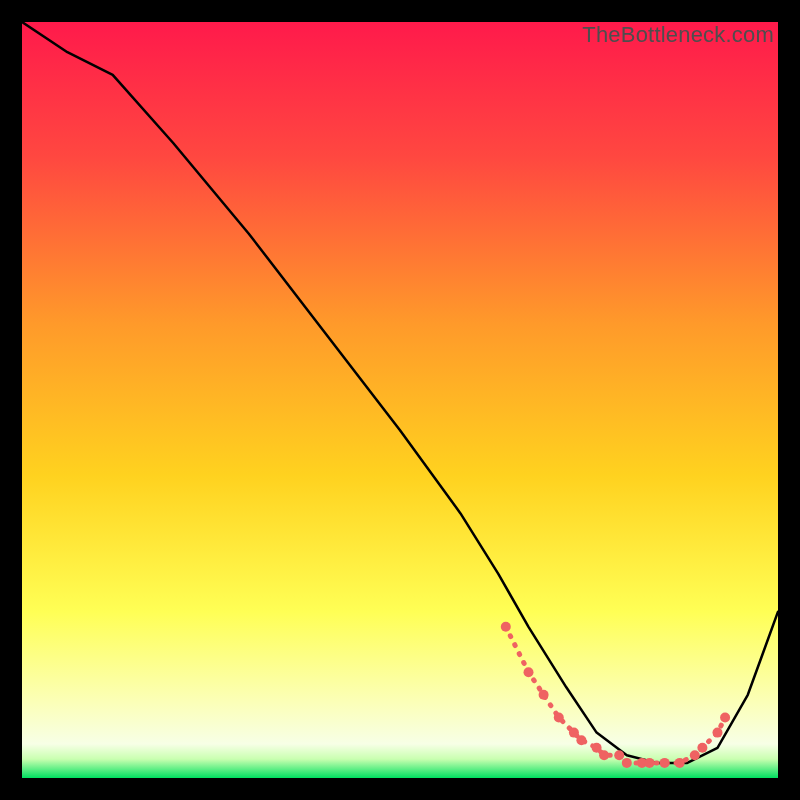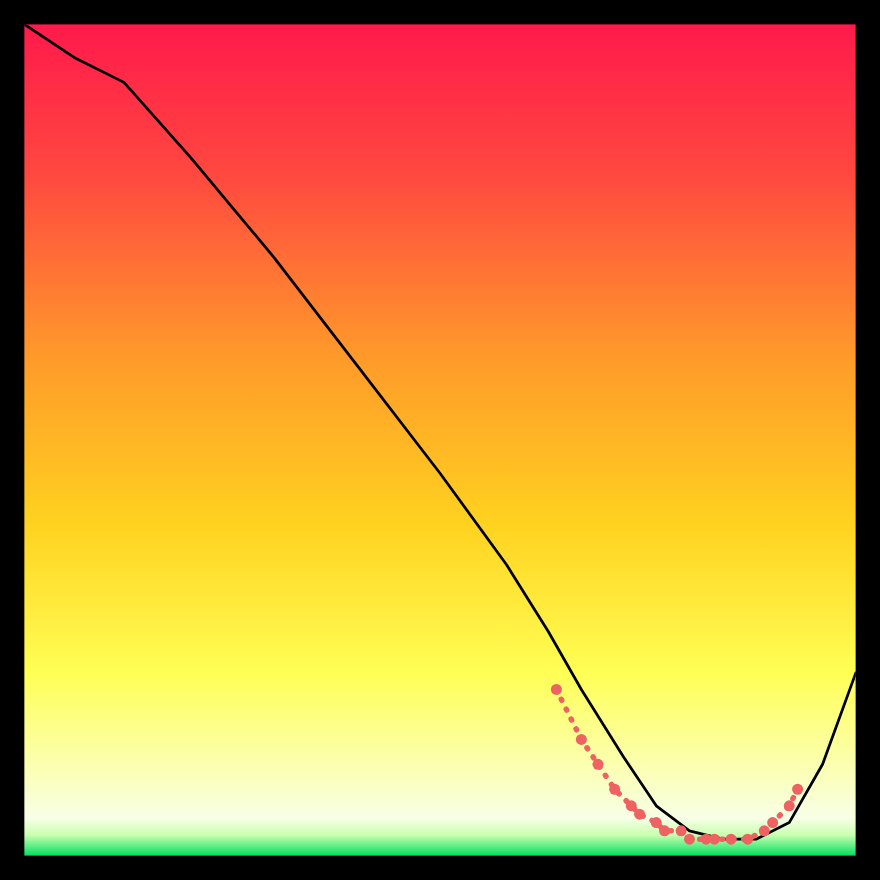--- a/index.html
+++ b/index.html
@@ -74,13 +74,14 @@
         <circle cx="619.9" cy="740.9" r="5" fill="#ef6262"></circle>
         <circle cx="627.5" cy="740.9" r="5" fill="#ef6262"></circle>
         <circle cx="642.6" cy="740.9" r="5" fill="#ef6262"></circle>
         <circle cx="657.7" cy="740.9" r="5" fill="#ef6262"></circle>
         <circle cx="672.8" cy="733.3" r="5" fill="#ef6262"></circle>
         <circle cx="680.4" cy="725.8" r="5" fill="#ef6262"></circle>
         <circle cx="695.5" cy="710.6" r="5" fill="#ef6262"></circle>
         <circle cx="703.1" cy="695.5" r="5" fill="#ef6262"></circle>
       </g>
   </svg>
+  <div class="watermark">TheBottleneck.com</div>
 </div>
 
 </body></html>

